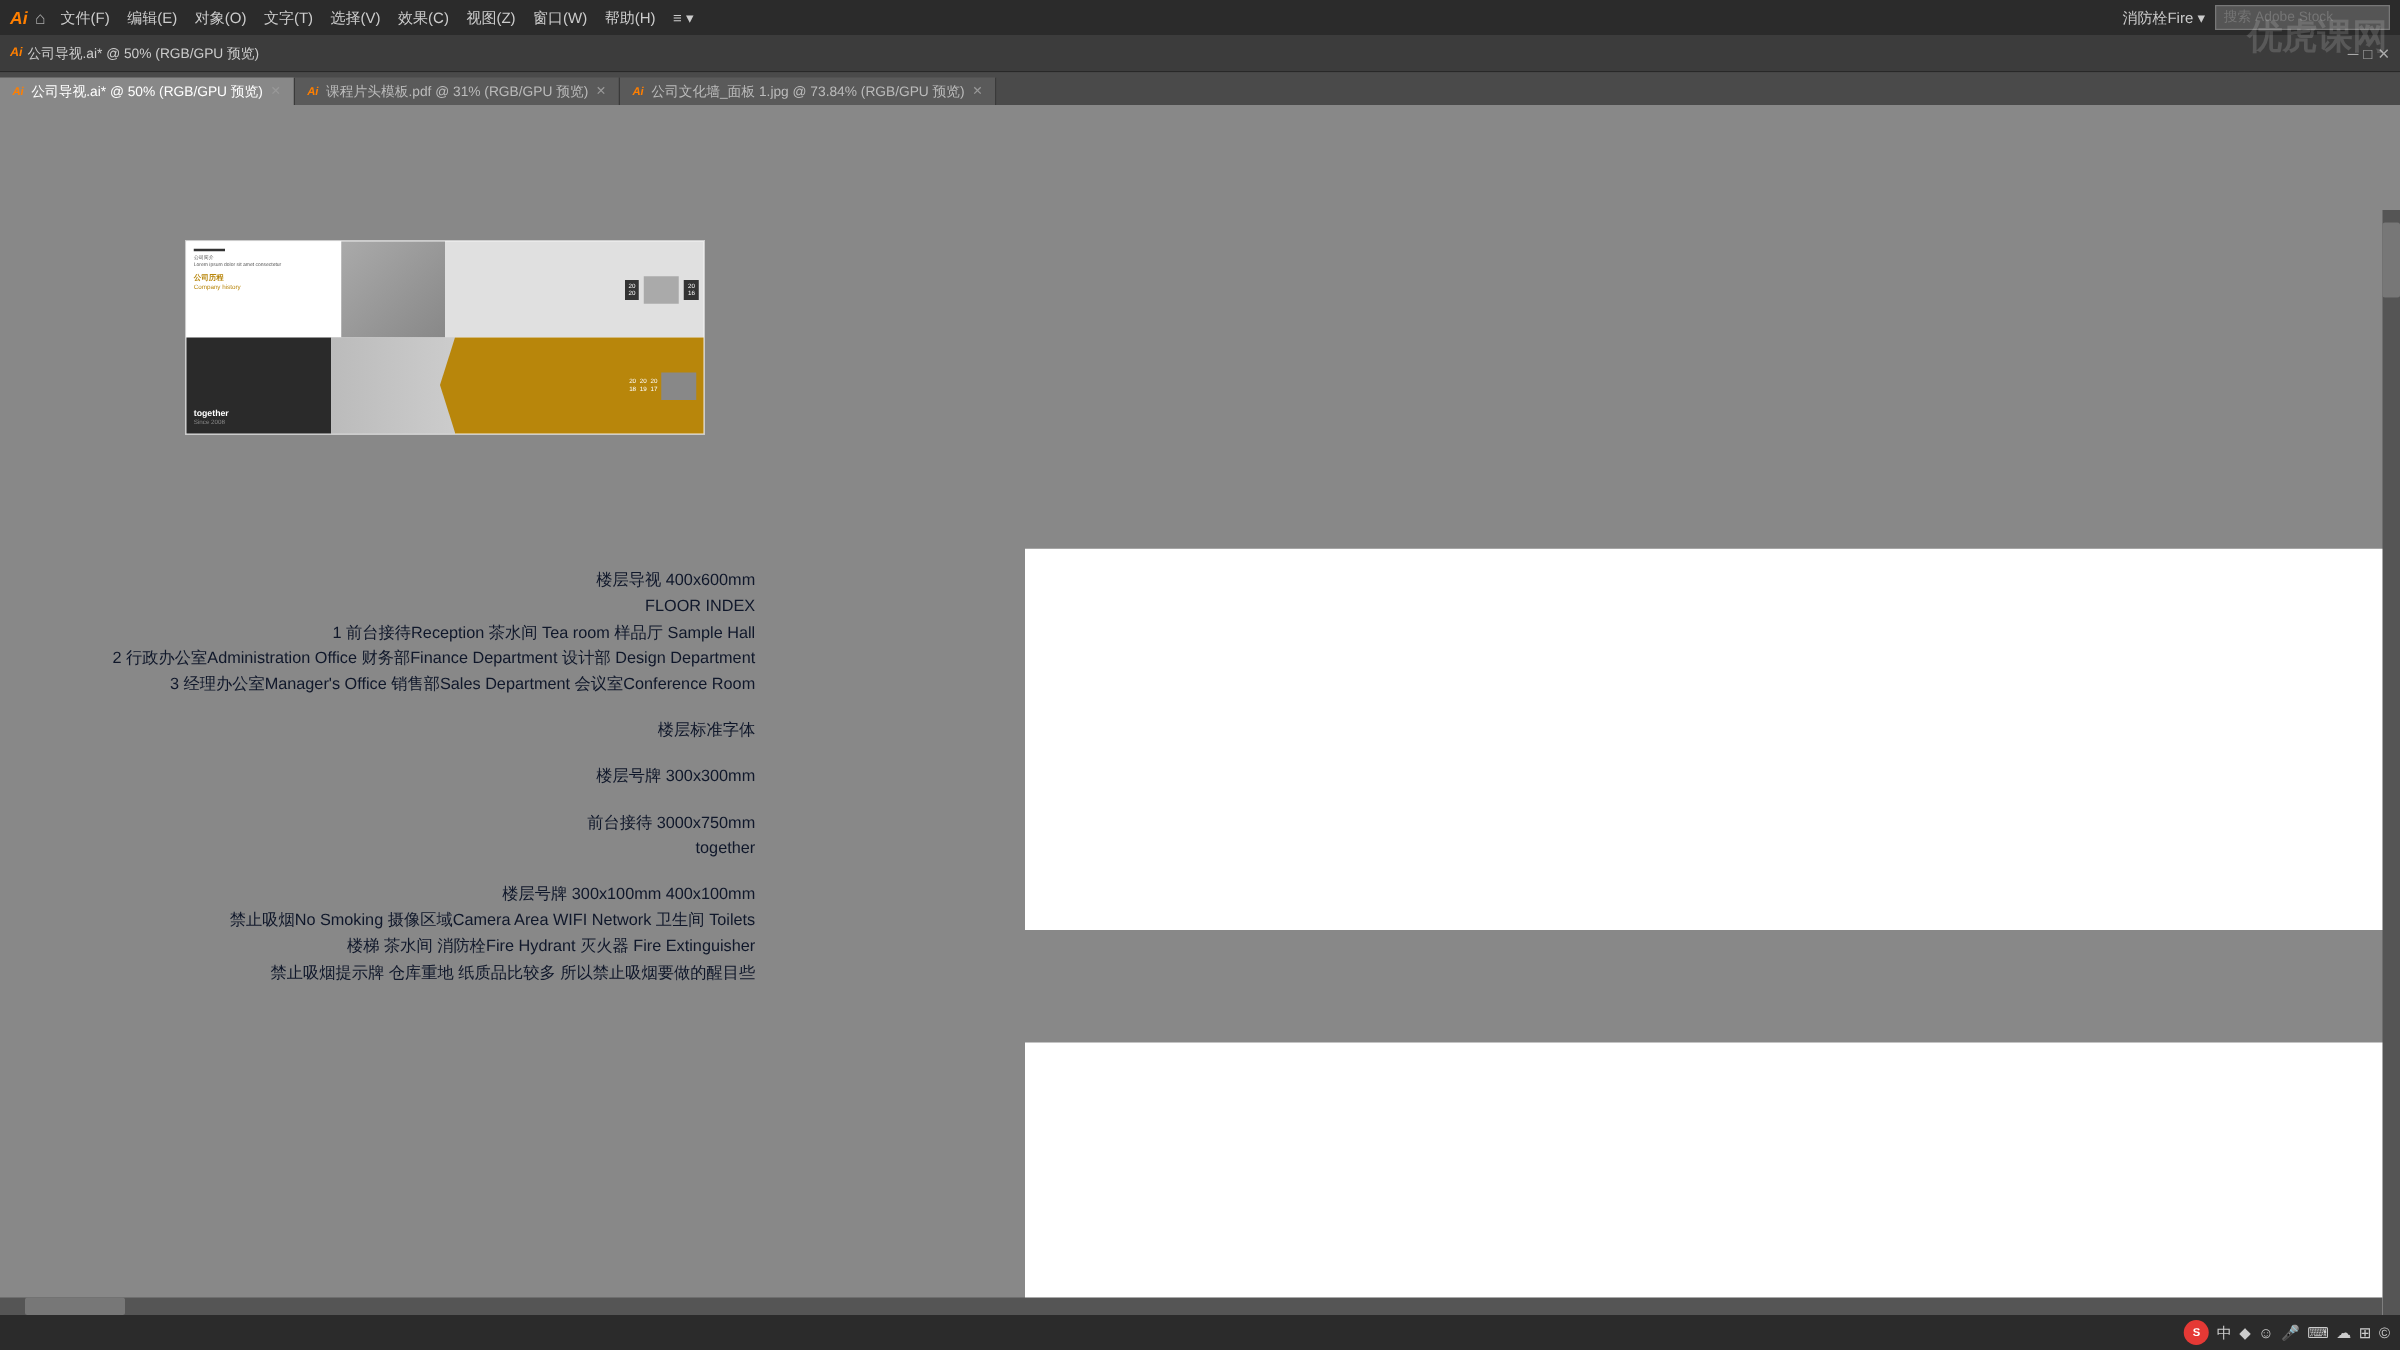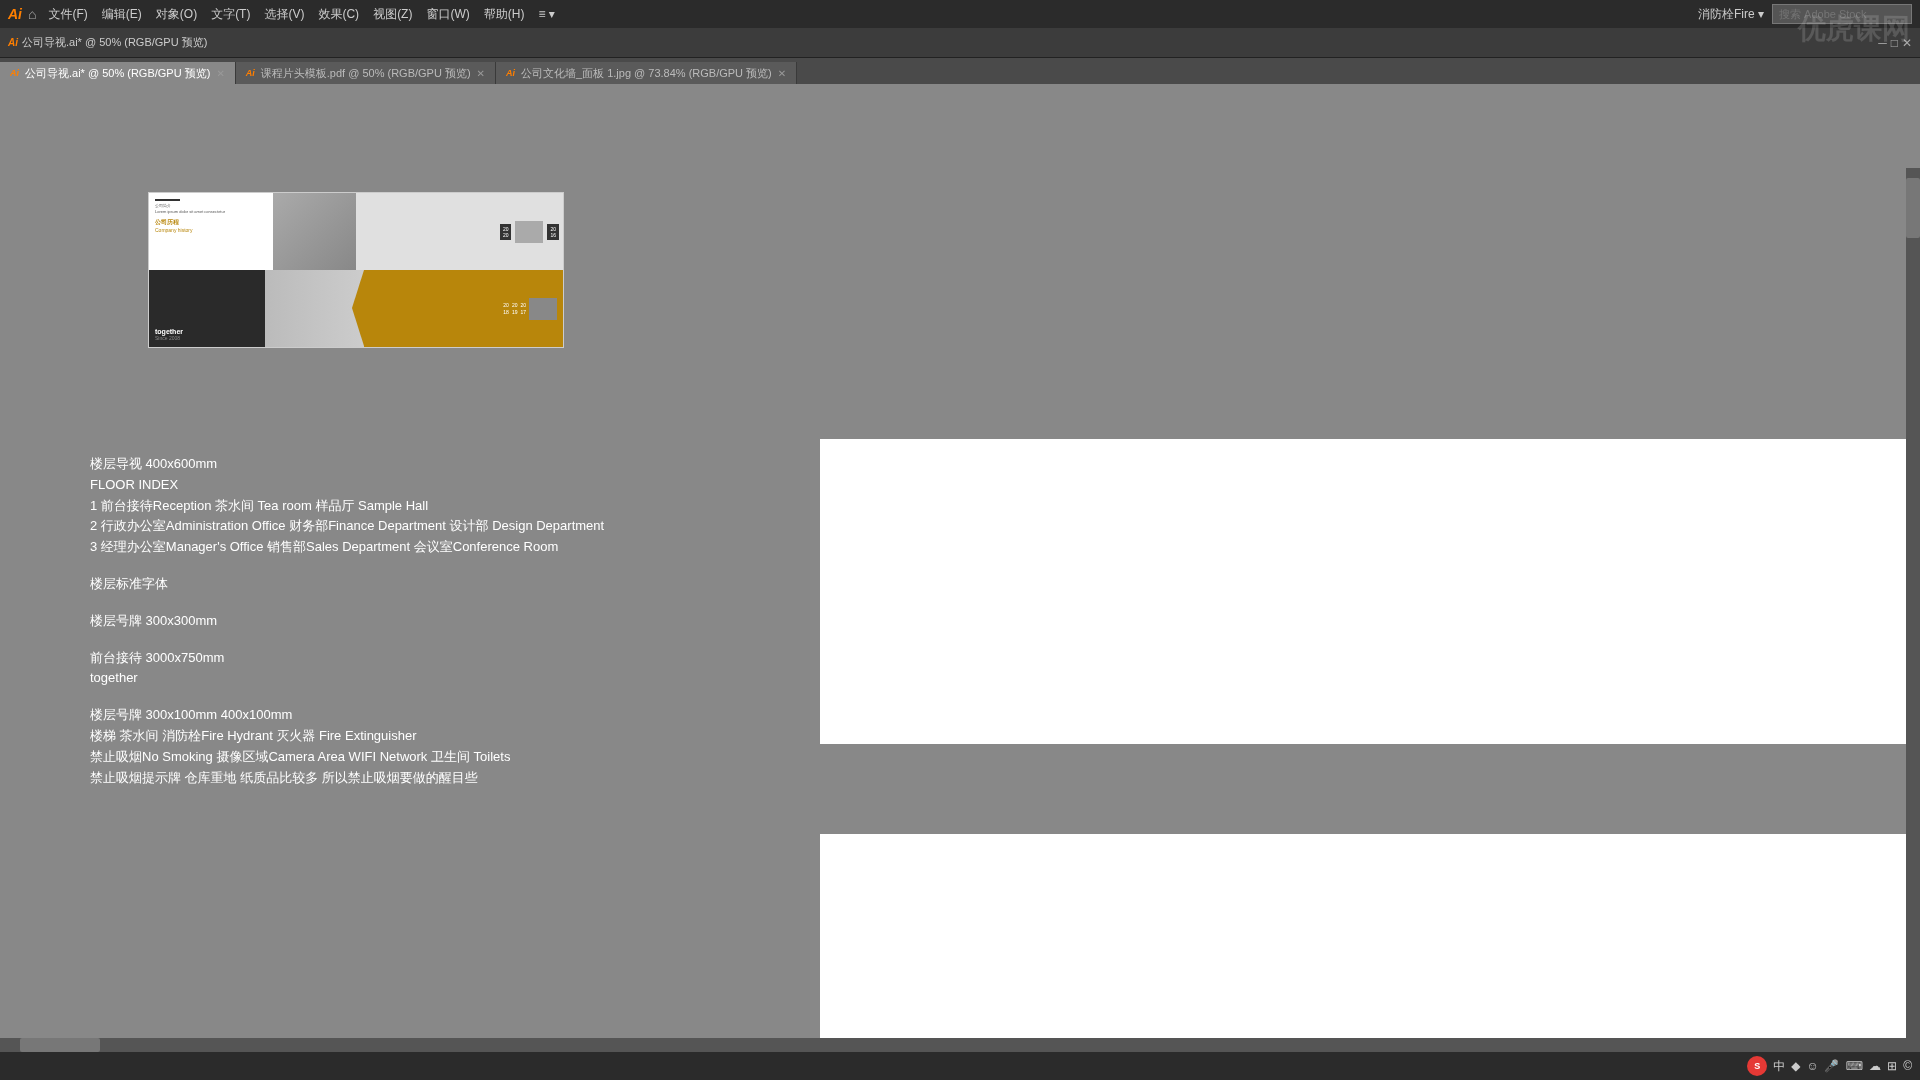--- a/index.html
+++ b/index.html
@@ -307,21 +307,22 @@
     #text-content {
       position: absolute;
       top: 370px;
       left: 90px;
       color: #1a1a1a;
     }
 
     .content-line {
       font-size: 13px;
       line-height: 1.6;
-      color: #ffffff;
+      color: #0f172a;
+      text-align: right;
     }
 
     .content-line.bold {
       font-weight: normal;
     }
 
     .content-spacer {
       height: 16px;
     }
 
@@ -441,21 +442,21 @@
 </div>
 
 <div id="tab-bar">
   <div class="tab active">
     <span class="doc-icon" style="color:#ff7f00; font-size:9px; font-weight:bold; font-style:italic;">Ai</span>
     <span>公司导视.ai* @ 50% (RGB/GPU 预览)</span>
     <span class="tab-close">✕</span>
   </div>
   <div class="tab">
     <span class="doc-icon" style="color:#ff7f00; font-size:9px; font-weight:bold; font-style:italic;">Ai</span>
-    <span>课程片头模板.pdf @ 50% (RGB/GPU 预览)</span>
+    <span>课程片头模板.pdf @ 31% (RGB/GPU 预览)</span>
     <span class="tab-close">✕</span>
   </div>
   <div class="tab">
     <span class="doc-icon" style="color:#ff7f00; font-size:9px; font-weight:bold; font-style:italic;">Ai</span>
     <span>公司文化墙_面板 1.jpg @ 73.84% (RGB/GPU 预览)</span>
     <span class="tab-close">✕</span>
   </div>
 </div>
 
 <div id="canvas-area">
@@ -543,22 +544,22 @@
     <div class="content-line">3 经理办公室Manager's Office 销售部Sales Department 会议室Conference Room</div>
     <div class="content-spacer"></div>
     <div class="content-line">楼层标准字体</div>
     <div class="content-spacer"></div>
     <div class="content-line">楼层号牌 300x300mm</div>
     <div class="content-spacer"></div>
     <div class="content-line">前台接待 3000x750mm</div>
     <div class="content-line">together</div>
     <div class="content-spacer"></div>
     <div class="content-line">楼层号牌 300x100mm  400x100mm</div>
+    <div class="content-line">禁止吸烟No Smoking 摄像区域Camera Area WIFI Network 卫生间 Toilets</div>
     <div class="content-line">楼梯 茶水间 消防栓Fire Hydrant 灭火器 Fire Extinguisher</div>
-    <div class="content-line">禁止吸烟No Smoking 摄像区域Camera Area WIFI Network 卫生间 Toilets</div>
     <div class="content-line">禁止吸烟提示牌 仓库重地 纸质品比较多 所以禁止吸烟要做的醒目些</div>
   </div>
 
   <div id="right-panel-top"></div>
   <div id="right-panel-bottom"></div>
 
   <div id="scrollbar-v">
     <div class="scroll-thumb" style="width:14px; height:60px; margin-top:10px;"></div>
   </div>
   <div id="scrollbar-h">

